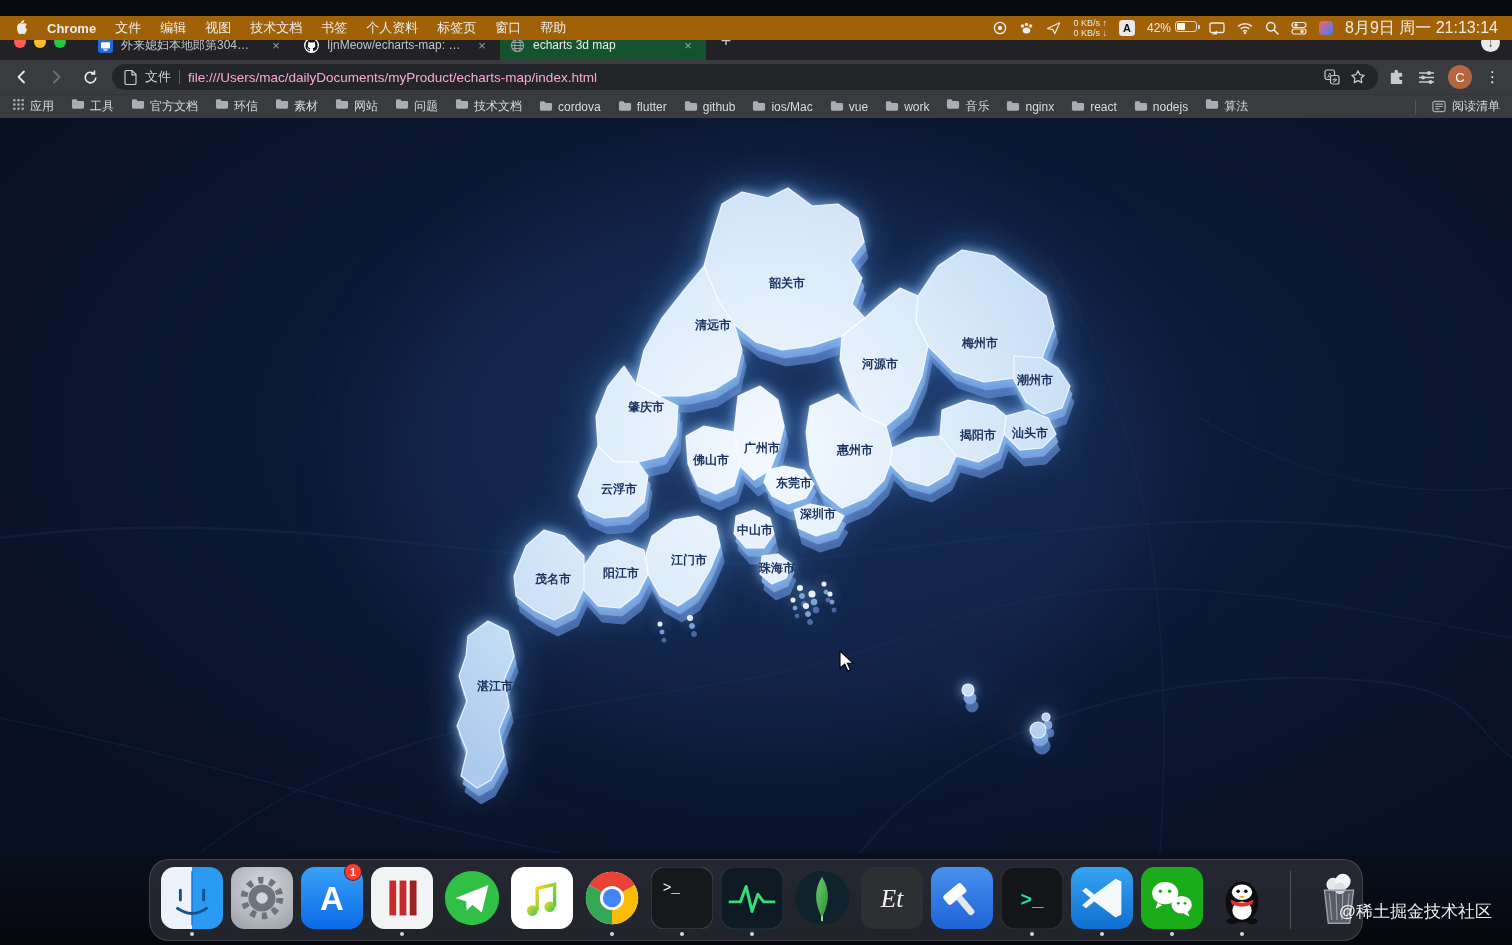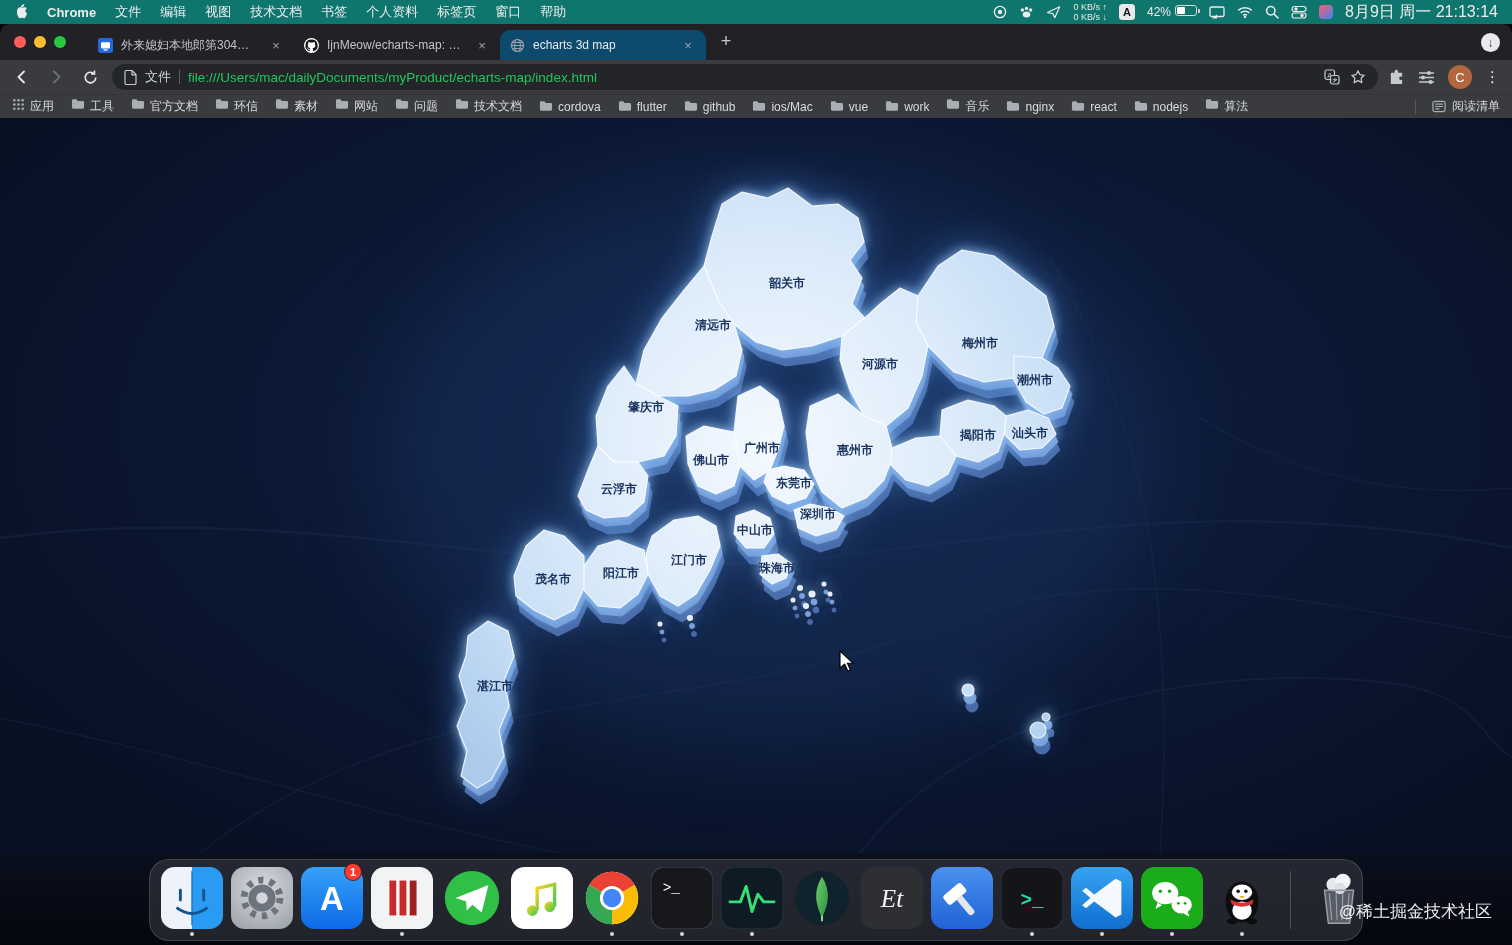--- a/index.html
+++ b/index.html
@@ -1,21 +1,21 @@
 <!DOCTYPE html>
 <html><head>
 <meta charset="utf-8">
 <style>
   *{margin:0;padding:0;box-sizing:border-box}
   html,body{width:1512px;height:945px;overflow:hidden;background:#000;
     font-family:"Liberation Sans","DejaVu Sans",sans-serif;-webkit-font-smoothing:antialiased}
   .screen{position:relative;width:1512px;height:945px;background:#07090f;overflow:hidden}
 
   
-  .menubar{position:absolute;top:0;left:0;right:0;height:24px;background:#0f766e;
+  .menubar{position:absolute;top:16px;left:0;right:0;height:24px;background:#a16207;
     display:flex;align-items:center;color:#ececec;font-size:13px;padding:4px 14px;z-index:50}
   .mb-left{display:flex;align-items:center;gap:19px}
   .mb-app{font-weight:700}
   .mb-menus{display:flex;gap:19px}
   .mb-item{cursor:default;white-space:nowrap}
   .mb-right{margin-left:auto;display:flex;align-items:center;gap:12px;font-size:12px}
   .netblock{display:flex;flex-direction:column;align-items:flex-end;font-size:9px;line-height:10px;color:#e8e8e8}
   .ime{width:16px;height:16px;background:#e9e9ea;color:#17171a;border-radius:3.5px;
     font-size:11px;font-weight:700;display:flex;align-items:center;justify-content:center}
   .battwrap{display:flex;align-items:flex-start;gap:4px}
@@ -26,39 +26,39 @@
   .mb-datetime{white-space:nowrap;font-size:16px}
 
   
   .tabstrip{position:absolute;top:24px;left:0;right:0;height:36px;background:#222226;
     border-radius:10px 10px 0 0;display:flex;align-items:flex-end;padding-left:88px;z-index:40}
   .lights{position:absolute;left:14px;top:12px;display:flex;gap:8px}
   .light{width:12px;height:12px;border-radius:50%}
   .light.red{background:#ff5f57}.light.yellow{background:#febc2e}.light.green{background:#28c840}
   .tab{width:206px;height:30px;display:flex;align-items:center;gap:8px;padding:0 10px;
     font-size:12px;color:#bfc3c8;position:relative;cursor:default}
-  .tab.active{background:#0c4a6e;border-radius:10px 10px 0 0;color:#e8eaed}
+  .tab.active{background:#14532d;border-radius:10px 10px 0 0;color:#e8eaed}
   .tab .title{flex:1;white-space:nowrap;overflow:hidden;text-overflow:ellipsis}
   .tab .close{width:16px;height:16px;border-radius:50%;flex:none;display:flex;align-items:center;
     justify-content:center;color:#9aa0a6;font-size:13px;line-height:1}
   .fav{width:15px;height:15px;flex:none;display:flex;align-items:center;justify-content:center}
   .newtab{width:28px;height:28px;margin:0 0 2px 6px;display:flex;align-items:center;justify-content:center;
     color:#c6c9ce;font-size:18px;border-radius:50%;align-self:center}
   .tsdownload{position:absolute;right:12px;top:9px;width:19px;height:19px;border-radius:50%;
     background:#e9eaee;color:#3c4043;display:flex;align-items:center;justify-content:center;font-size:12px;font-weight:700}
 
   
   .toolbar{position:absolute;top:60px;left:0;right:0;height:34px;background:#3a3b3f;
     display:flex;align-items:center;padding:0 10px;gap:10px;z-index:40}
   .navbtn{width:24px;height:24px;display:flex;align-items:center;justify-content:center;border-radius:50%}
   .omnibox{flex:1;height:26px;background:#232529;border-radius:13px;display:flex;align-items:center;
     padding:0 12px;gap:8px;color:#e8eaed;font-size:13px;min-width:0}
   .scheme{color:#cfd2d6;white-space:nowrap}
   .obdiv{width:1px;height:14px;background:#5a5d63;flex:none}
-  .url{flex:1;white-space:nowrap;overflow:hidden;font-size:13.5px;color:#22c55e}
+  .url{flex:1;white-space:nowrap;overflow:hidden;font-size:13.5px;color:#f9a8d4}
   .obicons{display:flex;gap:10px;align-items:center;flex:none}
   .tbicons{display:flex;gap:13px;align-items:center;padding-right:2px}
   .avatar{width:24px;height:24px;border-radius:50%;background:#b4673e;color:#fff;font-size:13px;
     display:flex;align-items:center;justify-content:center}
   .dots3{color:#e8eaed;font-size:15px}
 
   
   .bookmarks{position:absolute;top:94px;left:0;right:0;height:24px;background:#3a3b3f;
     border-top:1px solid #333438;display:flex;align-items:center;gap:0;padding:0 12px;
     font-size:12px;color:#d8dbdf;z-index:40}

